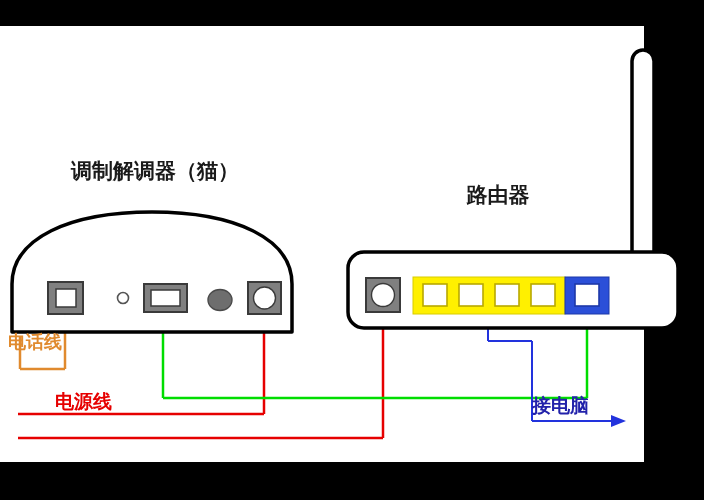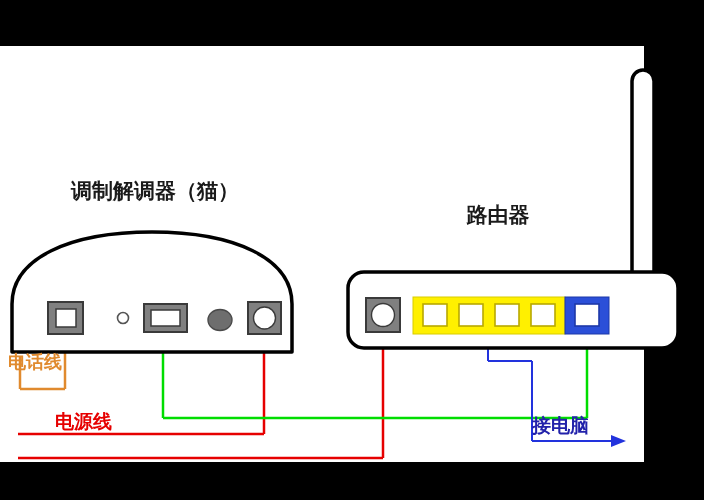--- a/index.html
+++ b/index.html
@@ -15,21 +15,20 @@
     overflow: hidden;
     font-family: "DejaVu Sans", "Liberation Sans", sans-serif;
   }
   #canvas {
     position: absolute;
     left: 0;
     top: 26px;
     width: 644px;
     height: 436px;
     background: #ffffff;
-    margin-top: 20px;
   }
   #letterbox-top {
     position: absolute;
     left: 0; top: 0;
     width: 704px; height: 26px;
     background: #000000;
   }
   #letterbox-bottom {
     position: absolute;
     left: 0; top: 462px;

